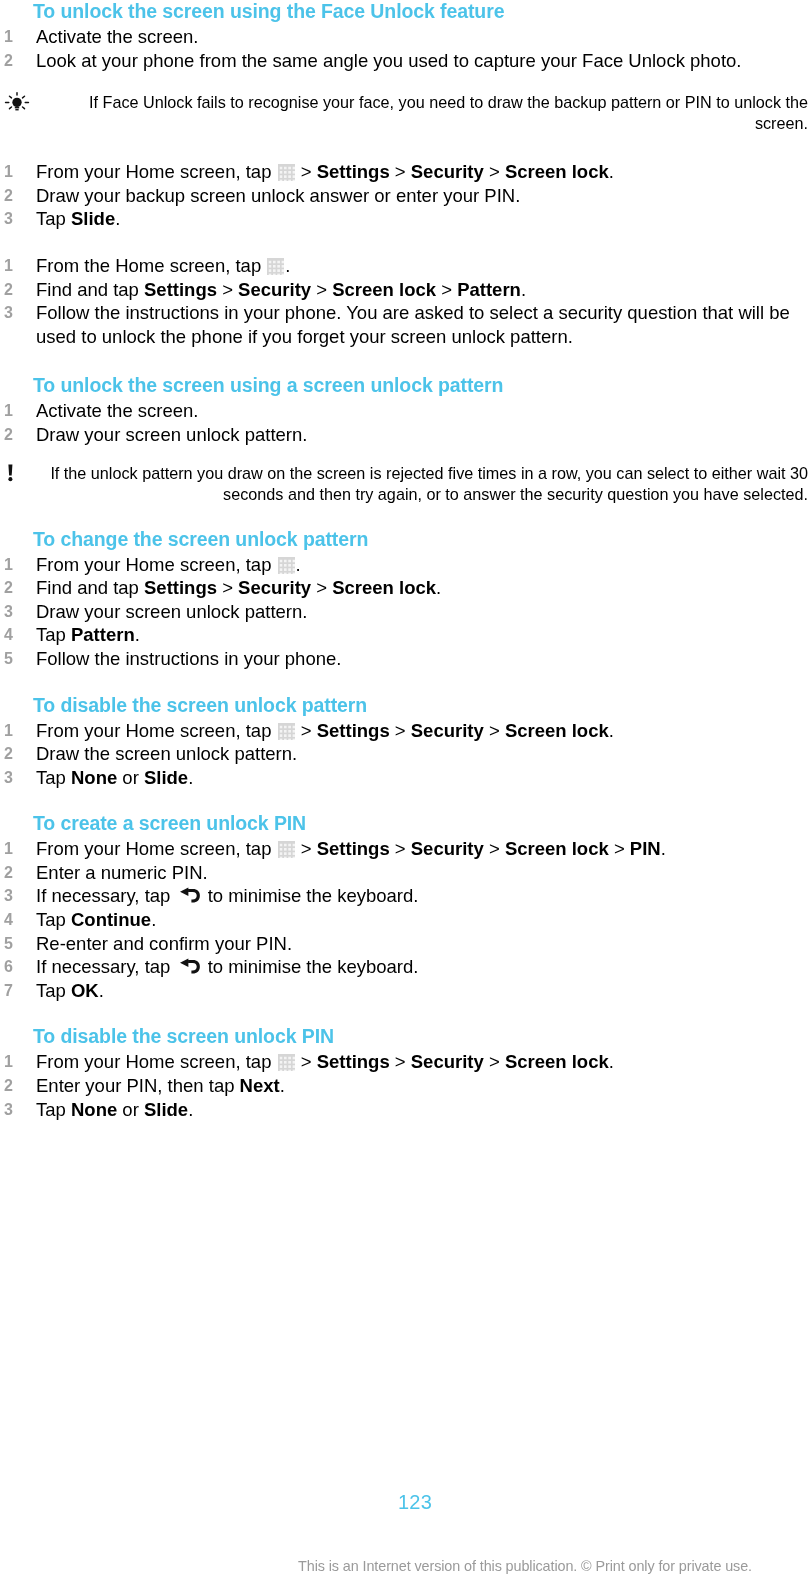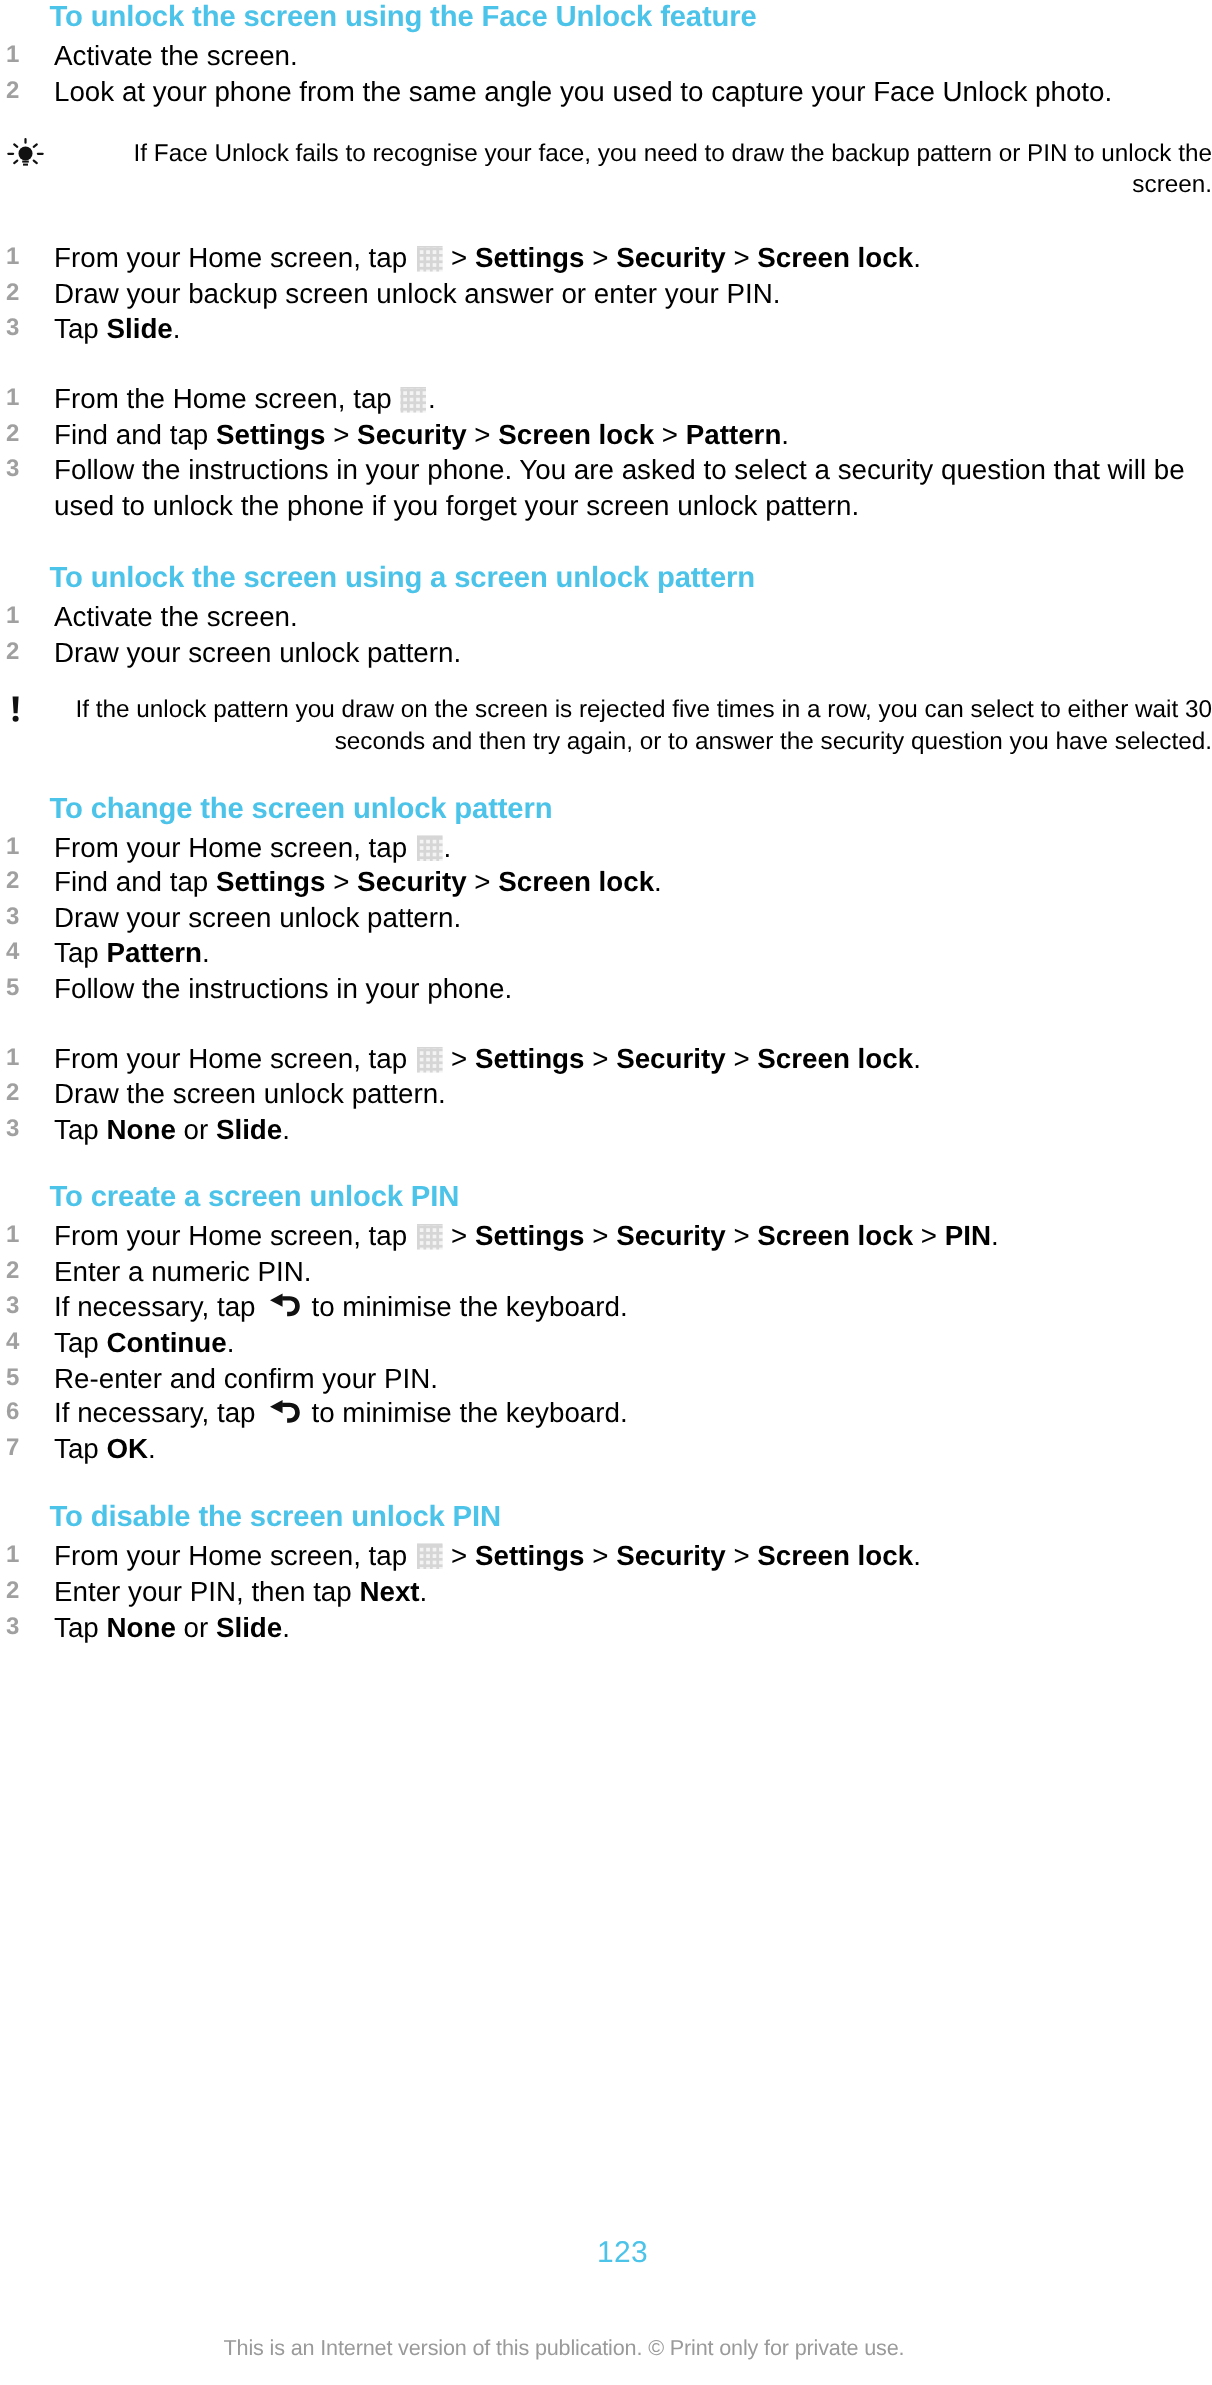--- a/index.html
+++ b/index.html
@@ -127,21 +127,21 @@
     font-size: 20px;
     font-weight: 400;
     color: #4cc3e9;
     letter-spacing: 0.2px;
   }
   .disclaimer {
     position: absolute;
     left: 0;
     top: 1558px;
     width: 752px;
-    text-align: center;
+    text-align: right;
     font-size: 14.4px;
     color: #9a9a9a;
     letter-spacing: -0.1px;
   }
 </style>
 </head>
 <body>
 
 <div class="page">
   <div class="content" id="content">
@@ -201,20 +201,21 @@
         <div class="section-heading">To change the screen unlock pattern</div>
         <ol class="steps">
           <li><span class="step-text">From your Home screen, tap <span class="icon-grid"></span>.</span></li>
           <li><span class="step-text">Find and tap <span class="b">Settings</span> <span class="gt">&gt;</span> <span class="b">Security</span> <span class="gt">&gt;</span> <span class="b">Screen lock</span>.</span></li>
           <li><span class="step-text">Draw your screen unlock pattern.</span></li>
           <li><span class="step-text">Tap <span class="b">Pattern</span>.</span></li>
           <li><span class="step-text">Follow the instructions in your phone.</span></li>
         </ol>
       </div>
       <div class="section spaced">
+        <div class="section-heading">To disable the screen unlock pattern</div>
         <ol class="steps">
           <li><span class="step-text">From your Home screen, tap <span class="icon-grid"></span> <span class="gt">&gt;</span> <span class="b">Settings</span> <span class="gt">&gt;</span> <span class="b">Security</span> <span class="gt">&gt;</span> <span class="b">Screen lock</span>.</span></li>
           <li><span class="step-text">Draw the screen unlock pattern.</span></li>
           <li><span class="step-text">Tap <span class="b">None</span> or <span class="b">Slide</span>.</span></li>
         </ol>
       </div>
       <div class="section spaced">
         <div class="section-heading">To create a screen unlock PIN</div>
         <ol class="steps">
           <li><span class="step-text">From your Home screen, tap <span class="icon-grid"></span> <span class="gt">&gt;</span> <span class="b">Settings</span> <span class="gt">&gt;</span> <span class="b">Security</span> <span class="gt">&gt;</span> <span class="b">Screen lock</span> <span class="gt">&gt;</span> <span class="b">PIN</span>.</span></li>

